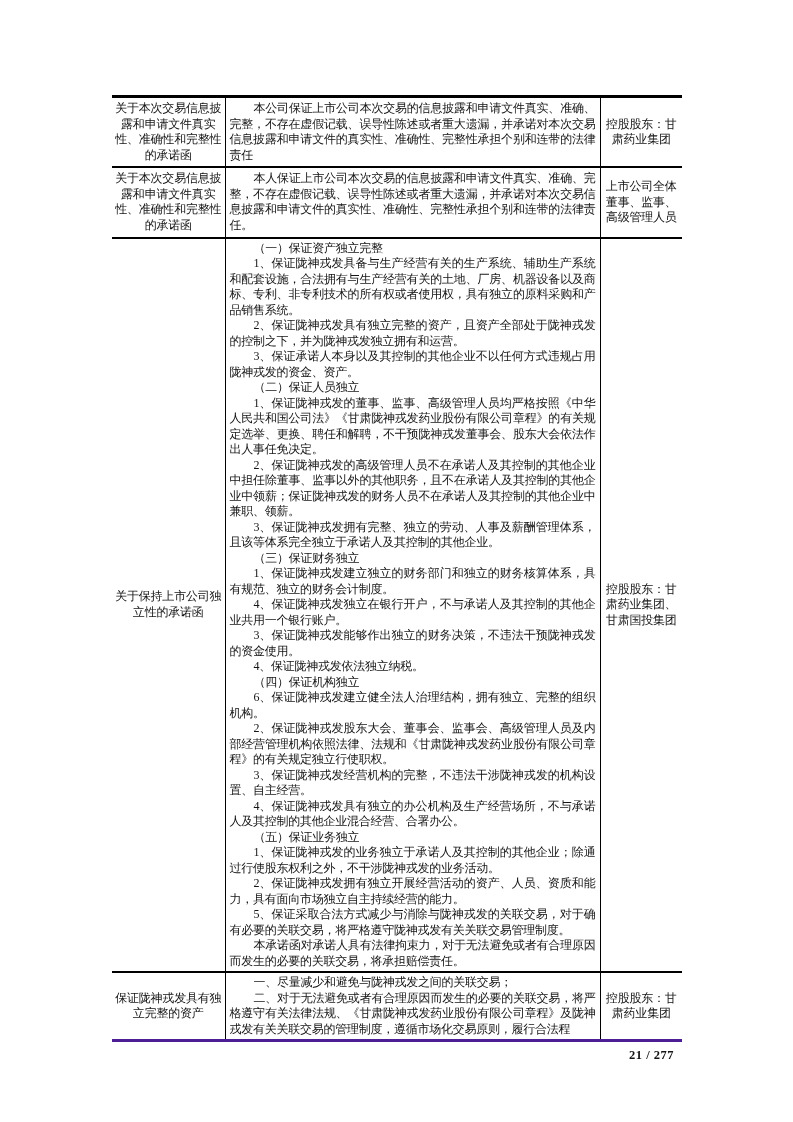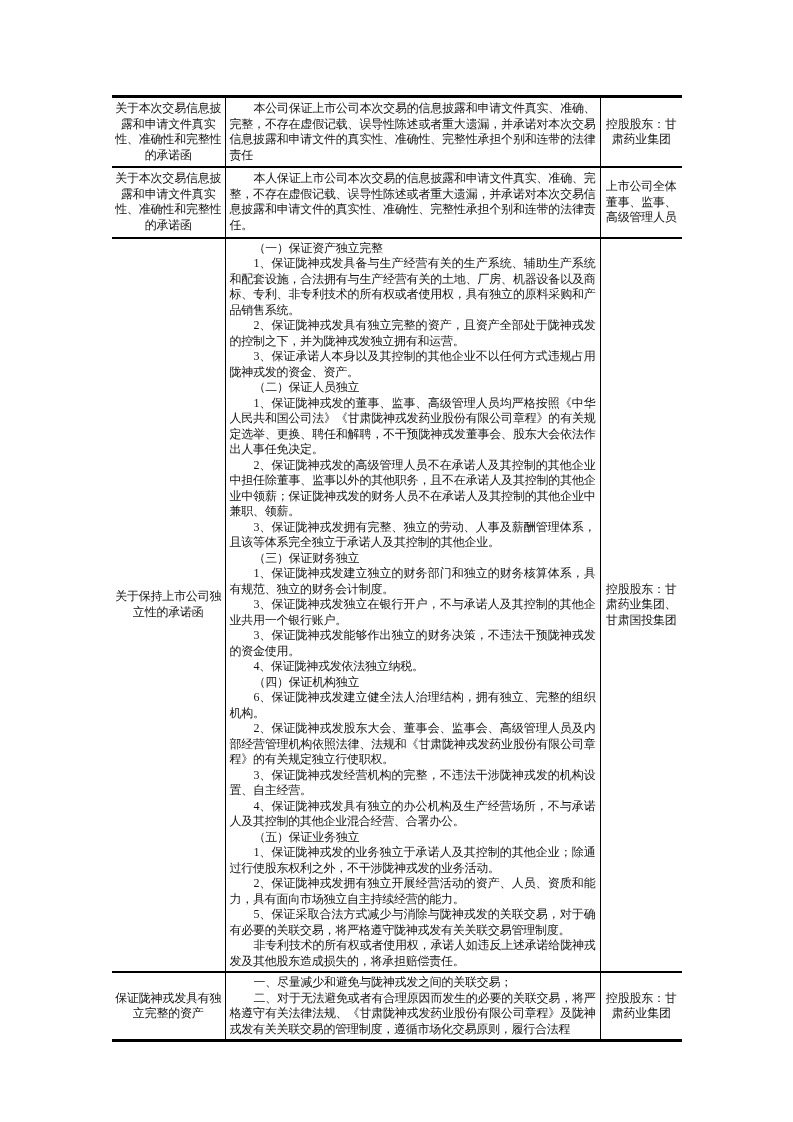--- a/index.html
+++ b/index.html
@@ -20,21 +20,21 @@
     position: absolute;
     left: 112px;
     top: 95px;
     width: 570px;
   }
   table.commitment-table {
     width: 570px;
     table-layout: fixed;
     border-collapse: collapse;
     border-top: 3px solid #000;
-    border-bottom: 3px solid #000000;
+    border-bottom: 3px solid #4c1d95;
     font-size: 12px;
     line-height: 15.5px;
   }
   col.c-title   { width: 113px; }
   col.c-content { width: 375px; }
   col.c-party   { width: 82px; }
   td {
     vertical-align: middle;
     padding: 3px 2px;
   }
@@ -101,40 +101,41 @@
               <p>（一）保证资产独立完整</p>
               <p>1、保证陇神戎发具备与生产经营有关的生产系统、辅助生产系统和配套设施，合法拥有与生产经营有关的土地、厂房、机器设备以及商标、专利、非专利技术的所有权或者使用权，具有独立的原料采购和产品销售系统。</p>
               <p>2、保证陇神戎发具有独立完整的资产，且资产全部处于陇神戎发的控制之下，并为陇神戎发独立拥有和运营。</p>
               <p>3、保证承诺人本身以及其控制的其他企业不以任何方式违规占用陇神戎发的资金、资产。</p>
               <p>（二）保证人员独立</p>
               <p>1、保证陇神戎发的董事、监事、高级管理人员均严格按照《中华人民共和国公司法》《甘肃陇神戎发药业股份有限公司章程》的有关规定选举、更换、聘任和解聘，不干预陇神戎发董事会、股东大会依法作出人事任免决定。</p>
               <p>2、保证陇神戎发的高级管理人员不在承诺人及其控制的其他企业中担任除董事、监事以外的其他职务，且不在承诺人及其控制的其他企业中领薪；保证陇神戎发的财务人员不在承诺人及其控制的其他企业中兼职、领薪。</p>
               <p>3、保证陇神戎发拥有完整、独立的劳动、人事及薪酬管理体系，且该等体系完全独立于承诺人及其控制的其他企业。</p>
               <p>（三）保证财务独立</p>
               <p>1、保证陇神戎发建立独立的财务部门和独立的财务核算体系，具有规范、独立的财务会计制度。</p>
-              <p>3、保证陇神戎发独立在银行开户，不与承诺人及其控制的其他企业共用一个银行账户。</p>
+              <p>4、保证陇神戎发独立在银行开户，不与承诺人及其控制的其他企业共用一个银行账户。</p>
               <p>3、保证陇神戎发能够作出独立的财务决策，不违法干预陇神戎发的资金使用。</p>
               <p>4、保证陇神戎发依法独立纳税。</p>
               <p>（四）保证机构独立</p>
               <p>6、保证陇神戎发建立健全法人治理结构，拥有独立、完整的组织机构。</p>
               <p>2、保证陇神戎发股东大会、董事会、监事会、高级管理人员及内部经营管理机构依照法律、法规和《甘肃陇神戎发药业股份有限公司章程》的有关规定独立行使职权。</p>
               <p>3、保证陇神戎发经营机构的完整，不违法干涉陇神戎发的机构设置、自主经营。</p>
               <p>4、保证陇神戎发具有独立的办公机构及生产经营场所，不与承诺人及其控制的其他企业混合经营、合署办公。</p>
               <p>（五）保证业务独立</p>
               <p>1、保证陇神戎发的业务独立于承诺人及其控制的其他企业；除通过行使股东权利之外，不干涉陇神戎发的业务活动。</p>
               <p>2、保证陇神戎发拥有独立开展经营活动的资产、人员、资质和能力，具有面向市场独立自主持续经营的能力。</p>
               <p>5、保证采取合法方式减少与消除与陇神戎发的关联交易，对于确有必要的关联交易，将严格遵守陇神戎发有关关联交易管理制度。</p>
-              <p>非专利技术的所有权或者使用权，承诺人如违反上述承诺给陇神戎发及其他股东造成损失的，将承担赔偿责任。</p>
+              <p>本承诺函对承诺人具有法律拘束力，对于无法避免或者有合理原因而发生的必要的关联交易，将承担赔偿责任。</p>
             </td>
     <td class="col-party">控股股东：甘肃药业集团、甘肃国投集团</td>
   </tr>
           <tr>
     <td class="col-title">保证陇神戎发具有独立完整的资产</td>
     <td class="col-content">
               <p>一、尽量减少和避免与陇神戎发之间的关联交易；</p>
               <p>二、对于无法避免或者有合理原因而发生的必要的关联交易，将严格遵守有关法律法规、《甘肃陇神戎发药业股份有限公司章程》及陇神戎发有关关联交易的管理制度，遵循市场化交易原则，履行合法程</p>
             </td>
     <td class="col-party">控股股东：甘肃药业集团</td>
   </tr>
         </tbody>
     </table>
+    <div class="page-number">21 / 277</div>
   </div>
 </div>
 
 </body></html>

